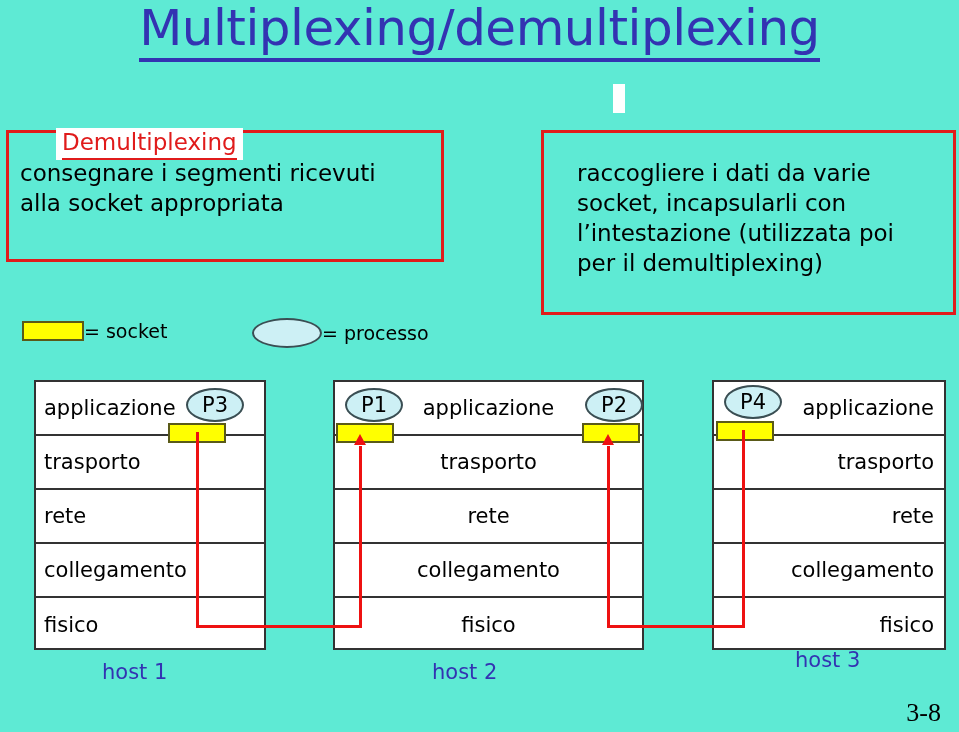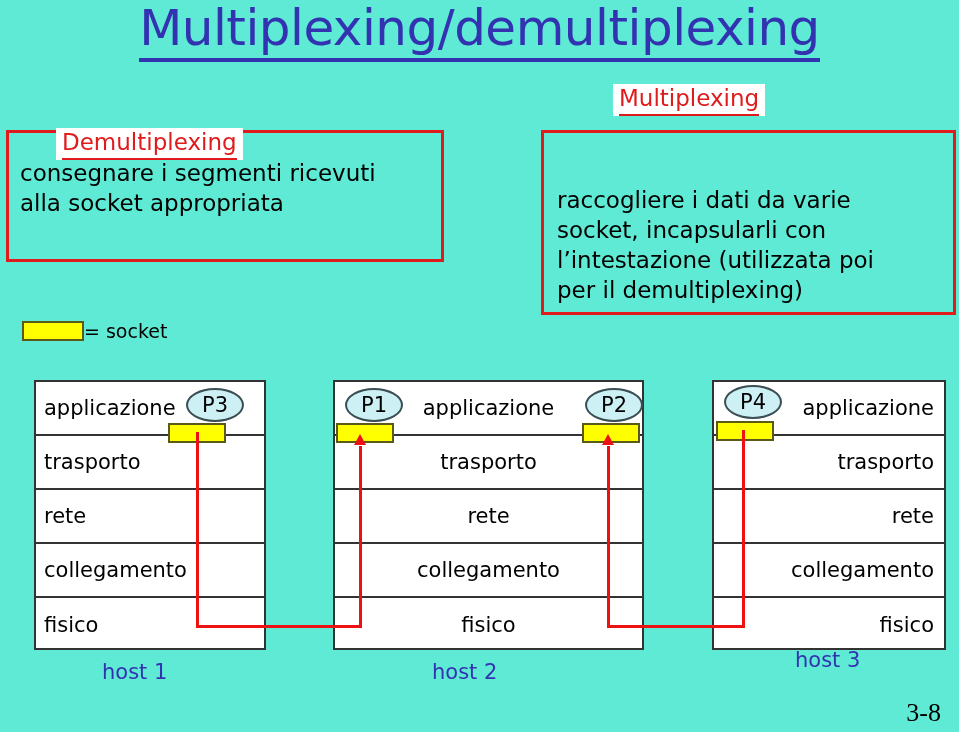--- a/index.html
+++ b/index.html
@@ -88,23 +88,22 @@
     font-size: 23px;
     line-height: 30px;
     white-space: nowrap;
     font-family: "DejaVu Sans", sans-serif;
   }
   #demux-body {
     left: 20px;
     top: 158px;
   }
   #mux-body {
-    left: 557px;
+    left: 577px;
     top: 158px;
-    margin-top: 27px;
   }
 
   
   #legend {
     position: absolute;
     left: 0;
     top: 320px;
     width: 959px;
     height: 44px;
   }
@@ -256,33 +255,37 @@
   <div class="callout-heading" id="demux-heading">
     <span>Demultiplexing</span><br>
   </div>
   <div class="callout-body" id="demux-body">
     <div>consegnare i segmenti ricevuti</div>
     <div>alla socket appropriata</div>
   </div>
 
   <div class="callout" id="mux-box"></div>
   <div class="callout-heading" id="mux-heading">
-    <span>Multiplexing</span><br>
+    <br>
   </div>
   <div class="callout-body" id="mux-body">
     <div>raccogliere i dati da varie</div>
     <div>socket, incapsularli con</div>
     <div>l’intestazione (utilizzata poi</div>
     <div>per il demultiplexing)</div>
   </div>
 
   <div id="legend">
     <div class="legend-item" id="legend-socket">
       <div class="swatch-socket"></div>
       <div class="legend-label">= socket</div>
+    </div>
+    <div class="legend-item" id="legend-processo">
+      <div class="swatch-processo"></div>
+      <div class="legend-label">= processo</div>
     </div>
   </div>
 
   <div class="host" id="host1">
     <div class="layer left">applicazione</div>
     <div class="layer left">trasporto</div>
     <div class="layer left">rete</div>
     <div class="layer left">collegamento</div>
     <div class="layer left">fisico</div>
   </div>

